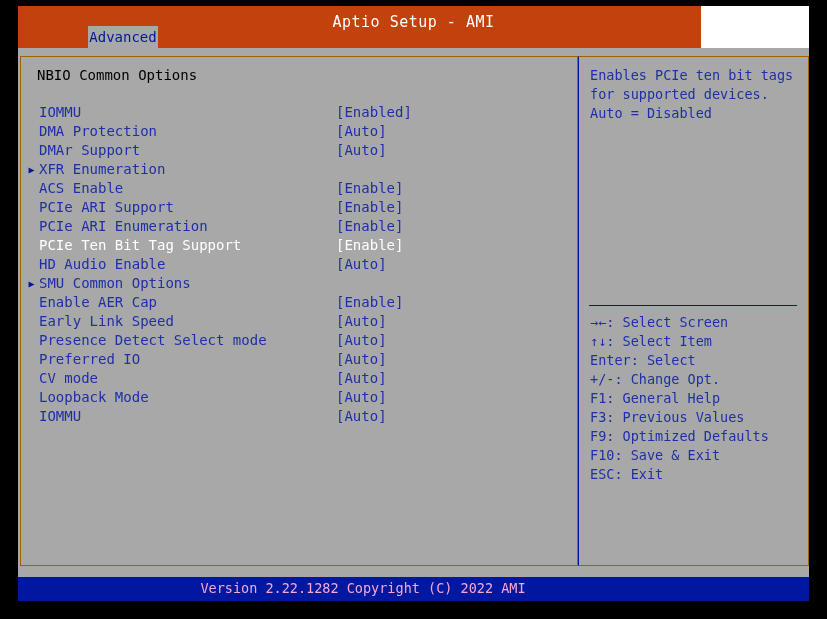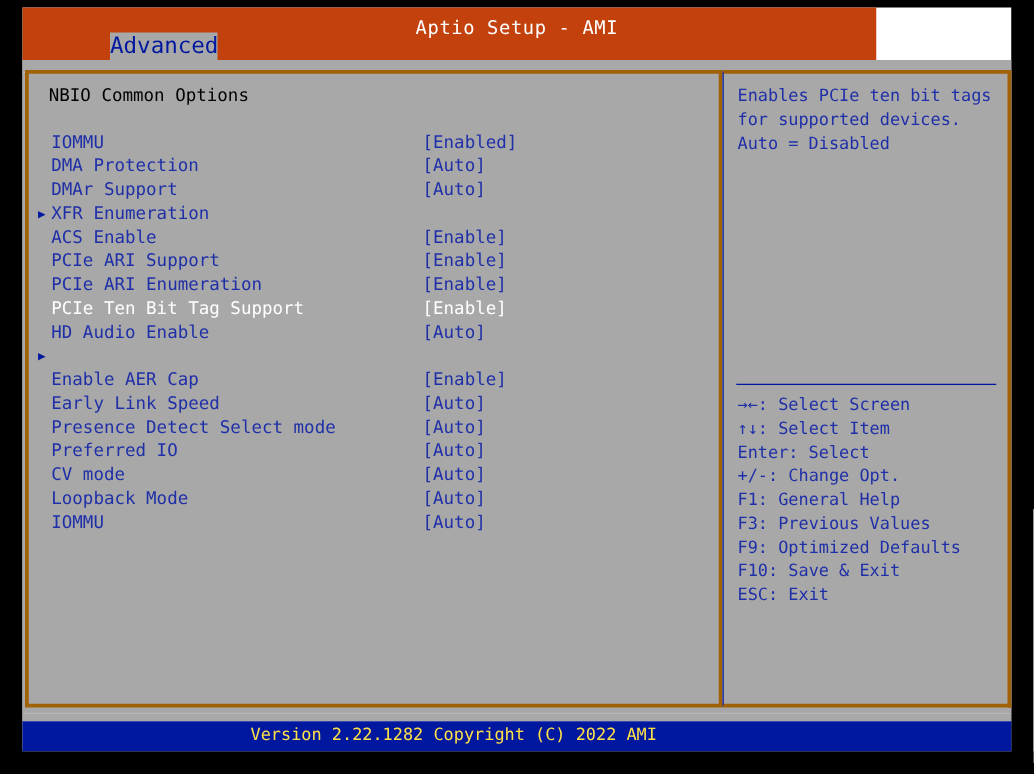--- a/index.html
+++ b/index.html
@@ -56,44 +56,44 @@
     left: 18px;
     top: 48px;
     width: 791px;
     height: 10px;
     background: #a8a8a8;
   }
   .tab {
     position: absolute;
     left: 88px;
     top: 26px;
-    width: 86px;
+    width: 70px;
     height: 22px;
     background: #a8a8a8;
     color: #00179f;
-    font-size: 18px;
+    font-size: 14px;
     text-align: center;
     line-height: 22px;
     white-space: pre;
   }
 
   
   .bodyarea {
     position: absolute;
     left: 18px;
     top: 58px;
     width: 791px;
     height: 513px;
     background: #a8a8a8;
   }
 
   
   .panel {
     position: absolute;
-    border: 3px solid #a16207;
+    border: 1px solid #a16207;
     box-sizing: border-box;
     background: #a8a8a8;
   }
   .panel-left {
     left: 20px;
     top: 56px;
     width: 558px;
     height: 510px;
   }
   .panel-right {
@@ -199,21 +199,21 @@
     width: 791px;
     height: 24px;
     background: #00179f;
   }
   .footer-text {
     position: absolute;
     left: 0;
     top: 3px;
     width: 690px;
     text-align: center;
-    color: #fde047;
+    color: #f9a8d4;
     font-size: 13.5px;
     white-space: pre;
   }
   .gapstrip {
     position: absolute;
     left: 18px;
     top: 571px;
     width: 791px;
     height: 6px;
     background: #a8a8a8;
@@ -281,20 +281,21 @@
           <span class="label">PCIe Ten Bit Tag Support</span>
           <span class="value">[Enable]</span>
         </div>
         <div class="row" style="top: 198px;">
           <span class="arrow"></span>
           <span class="label">HD Audio Enable</span>
           <span class="value">[Auto]</span>
         </div>
         <div class="row" style="top: 217px;">
           <span class="arrow">▶</span>
+          <span class="label">SMU Common Options</span>
           <span class="value"></span>
         </div>
         <div class="row" style="top: 236px;">
           <span class="arrow"></span>
           <span class="label">Enable AER Cap</span>
           <span class="value">[Enable]</span>
         </div>
         <div class="row" style="top: 255px;">
           <span class="arrow"></span>
           <span class="label">Early Link Speed</span>

